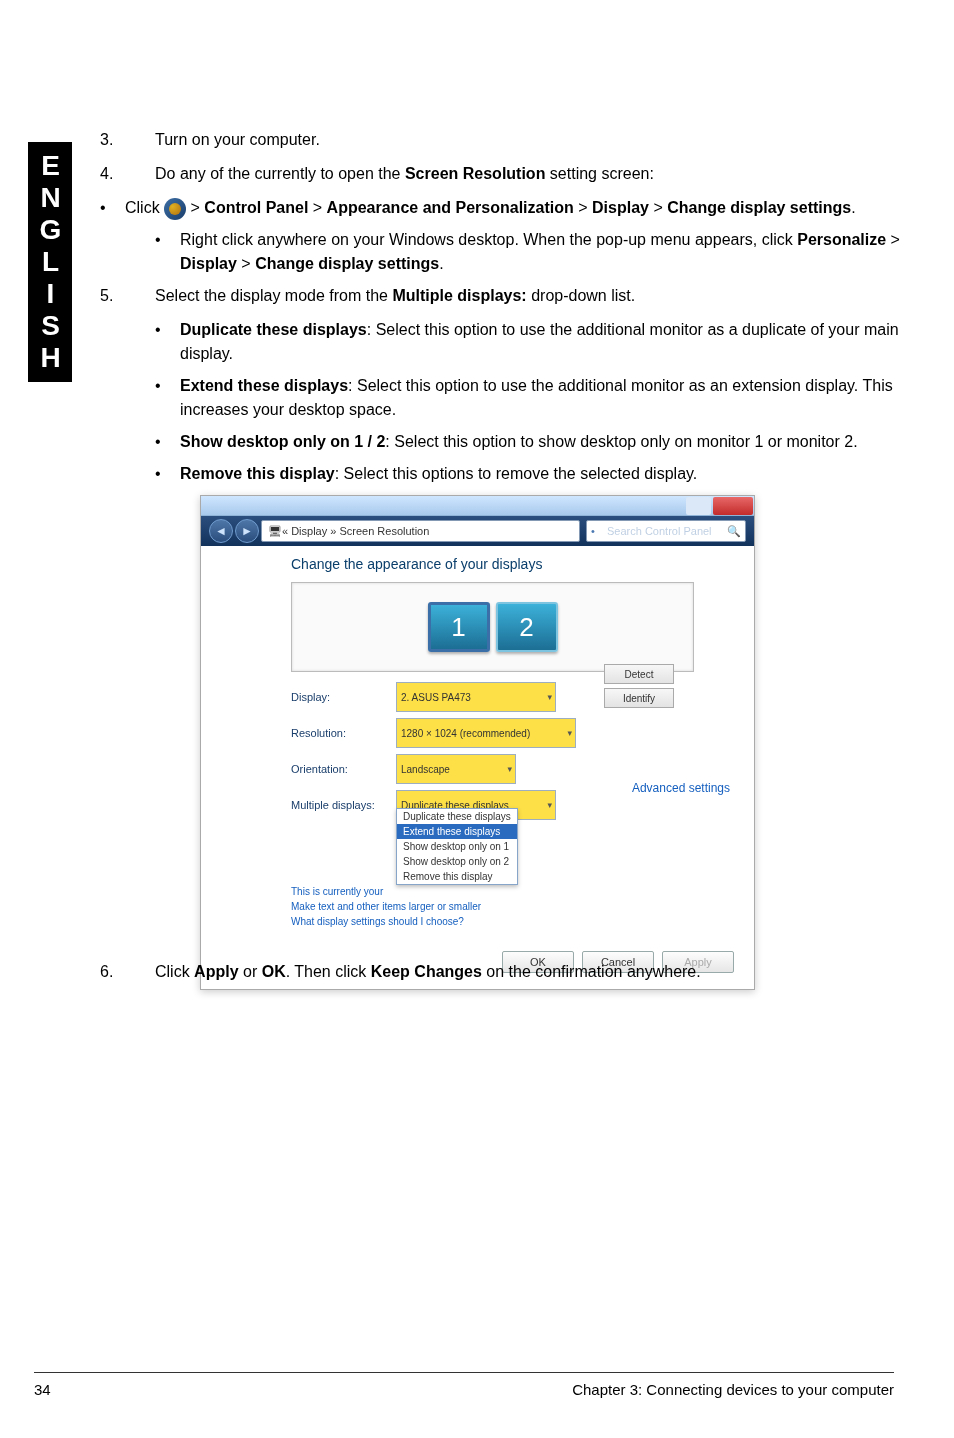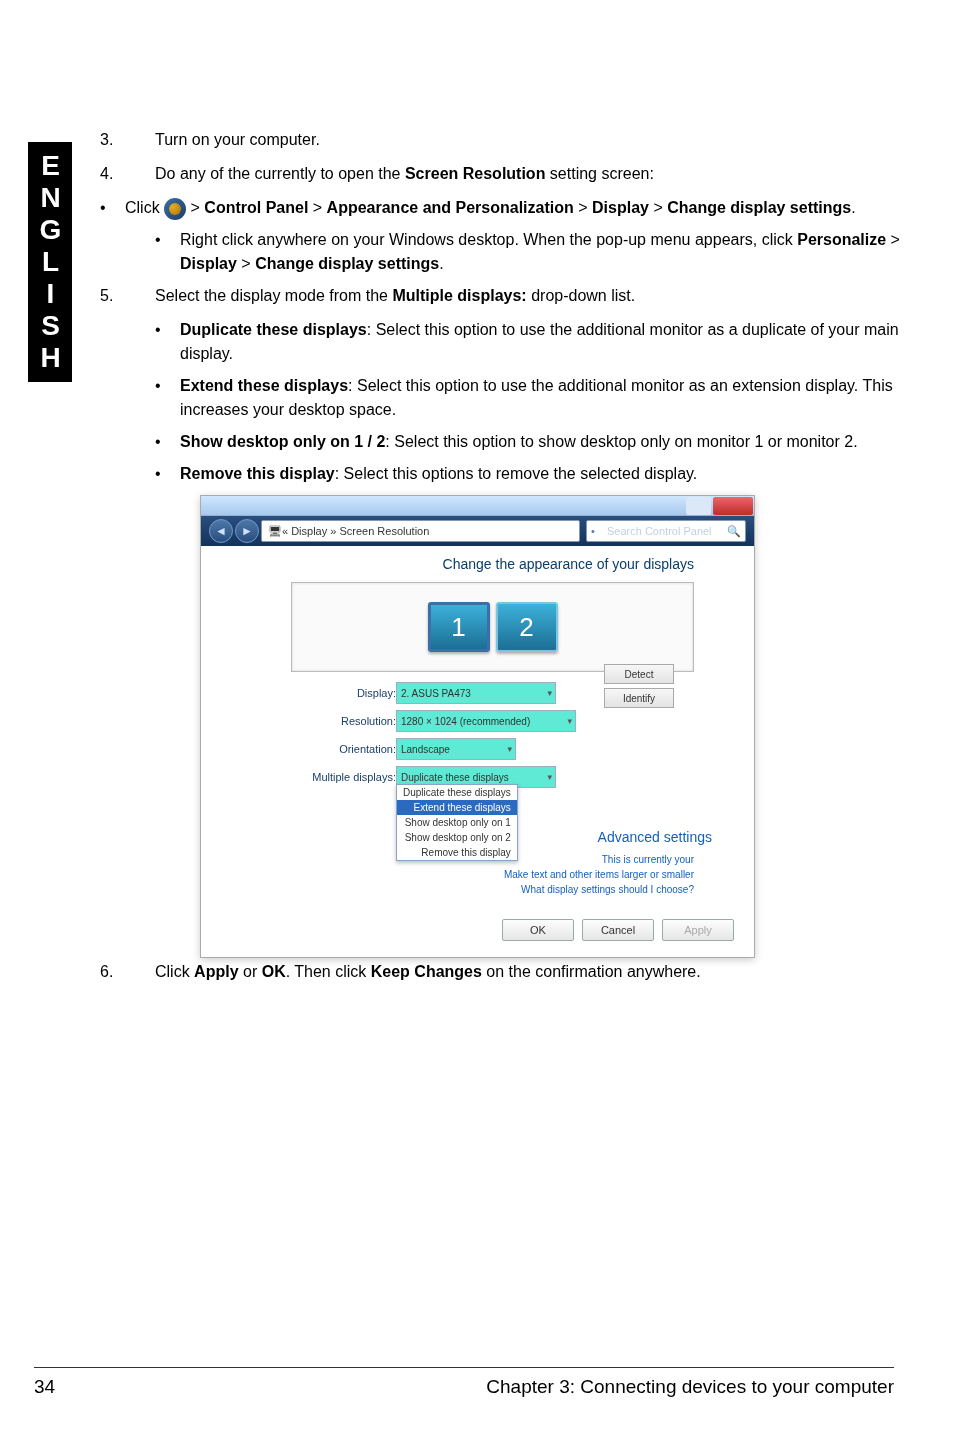--- a/index.html
+++ b/index.html
@@ -124,21 +124,21 @@
       border:2px solid #7dc4e0; border-radius:3px; display:flex;
       align-items:center; justify-content:center; color:#fff; font-size:26px;
       box-shadow:0 2px 3px rgba(0,0,0,0.3);
     }
     .monitor.sel { border:3px solid #3a6fa8; }
     .side-buttons { position:absolute; right:80px; top:96px; display:flex; flex-direction:column; gap:4px;margin-top:22px; }
     .sbtn { width:70px; height:20px; border:1px solid #aaa; background:linear-gradient(#f7f7f7,#e3e3e3); font-size:10px; display:flex; align-items:center; justify-content:center; color:#333;}
     .form-row { display:flex; align-items:center; margin-bottom:6px; }
     .form-label { width:105px; color:#1a3e6b; }
     .form-select {
-      border:1px solid #9daec0; background:#5eead4; height:22px;
+      border:1px solid #9daec0; background:#fde047; height:30px;
       display:flex; align-items:center; padding:0 4px; font-size:10px; color:#333;
       position:relative;
     }
     .form-select .arrow { position:absolute; right:3px; color:#555; font-size:9px;}
     .dropdown {
       position:absolute; border:1px solid #87a5c9; background:#fff;
       box-shadow:0 2px 4px rgba(0,0,0,0.25); z-index:2;
     }
     .dd-item { padding:2px 6px; color:#333; font-size:10px; white-space:nowrap; }
     .dd-item.hl { background:#2a6bc0; color:#fff; }
@@ -150,21 +150,21 @@
     .after-text {
       position: absolute;
       left: 100px; top: 960px; width:800px; font-size:16px; line-height:1.5;
     }
     .footer {
       position: absolute;
       bottom: 40px;
       left: 34px;
       width: 860px;
       border-top: 1px solid #333;
-      font-size: 19px;
+      font-size: 15px;
       padding-top: 8px;
       display: flex; justify-content: space-between;
     }
   </style>
 </head>
 <body>
 
 <div class="sidebar-tab">ENGLISH</div>
 
 <div class="content">
@@ -233,21 +233,21 @@
     <div class="breadcrumb-bar">
       <span>🖥</span>
       <span> « Display » Screen Resolution</span>
     </div>
     <div class="search-bar">
       <span class="mag">•</span>
       <span style="margin-left:14px;color:#4a78b0;opacity:0.35">Search Control Panel</span>
       <span style="position:absolute;right:4px;color:#4a78b0">🔍</span>
     </div>
   </div>
-  <div class="win-body" style="position:relative;text-align:right;">
+  <div class="win-body" style="position:relative;">
     <div class="win-heading">Change the appearance of your displays</div>
     <div class="display-box">
       <div class="monitor sel">1</div>
       <div class="monitor">2</div>
     </div>
     <div class="side-buttons">
       <div class="sbtn">Detect</div>
       <div class="sbtn">Identify</div>
     </div>
 
@@ -286,21 +286,21 @@
         <div class="dd-item">Remove this display</div>
       </div>
     </div>
 
     <div style="height:60px"></div>
     <div class="link" style="font-size:10px;">
       <span>This is currently your </span>
     </div>
     <div class="link" style="font-size:10px;margin-top:4px">Make text and other items larger or smaller</div>
     <div class="link" style="font-size:10px;margin-top:4px">What display settings should I choose?</div>
-    <div class="link" style="position:absolute; right:42px; top:235px; font-size:14px;margin-top:48px;">Advanced settings</div>
+    <div class="link" style="position:absolute; right:24px; top:235px; font-size:12px;">Advanced settings</div>
   </div>
   <div class="footer-btns">
     <div class="fbtn">OK</div>
     <div class="fbtn">Cancel</div>
     <div class="fbtn disabled">Apply</div>
   </div>
 </div>
 
 <div class="after-text">
   <div class="ol-row">

